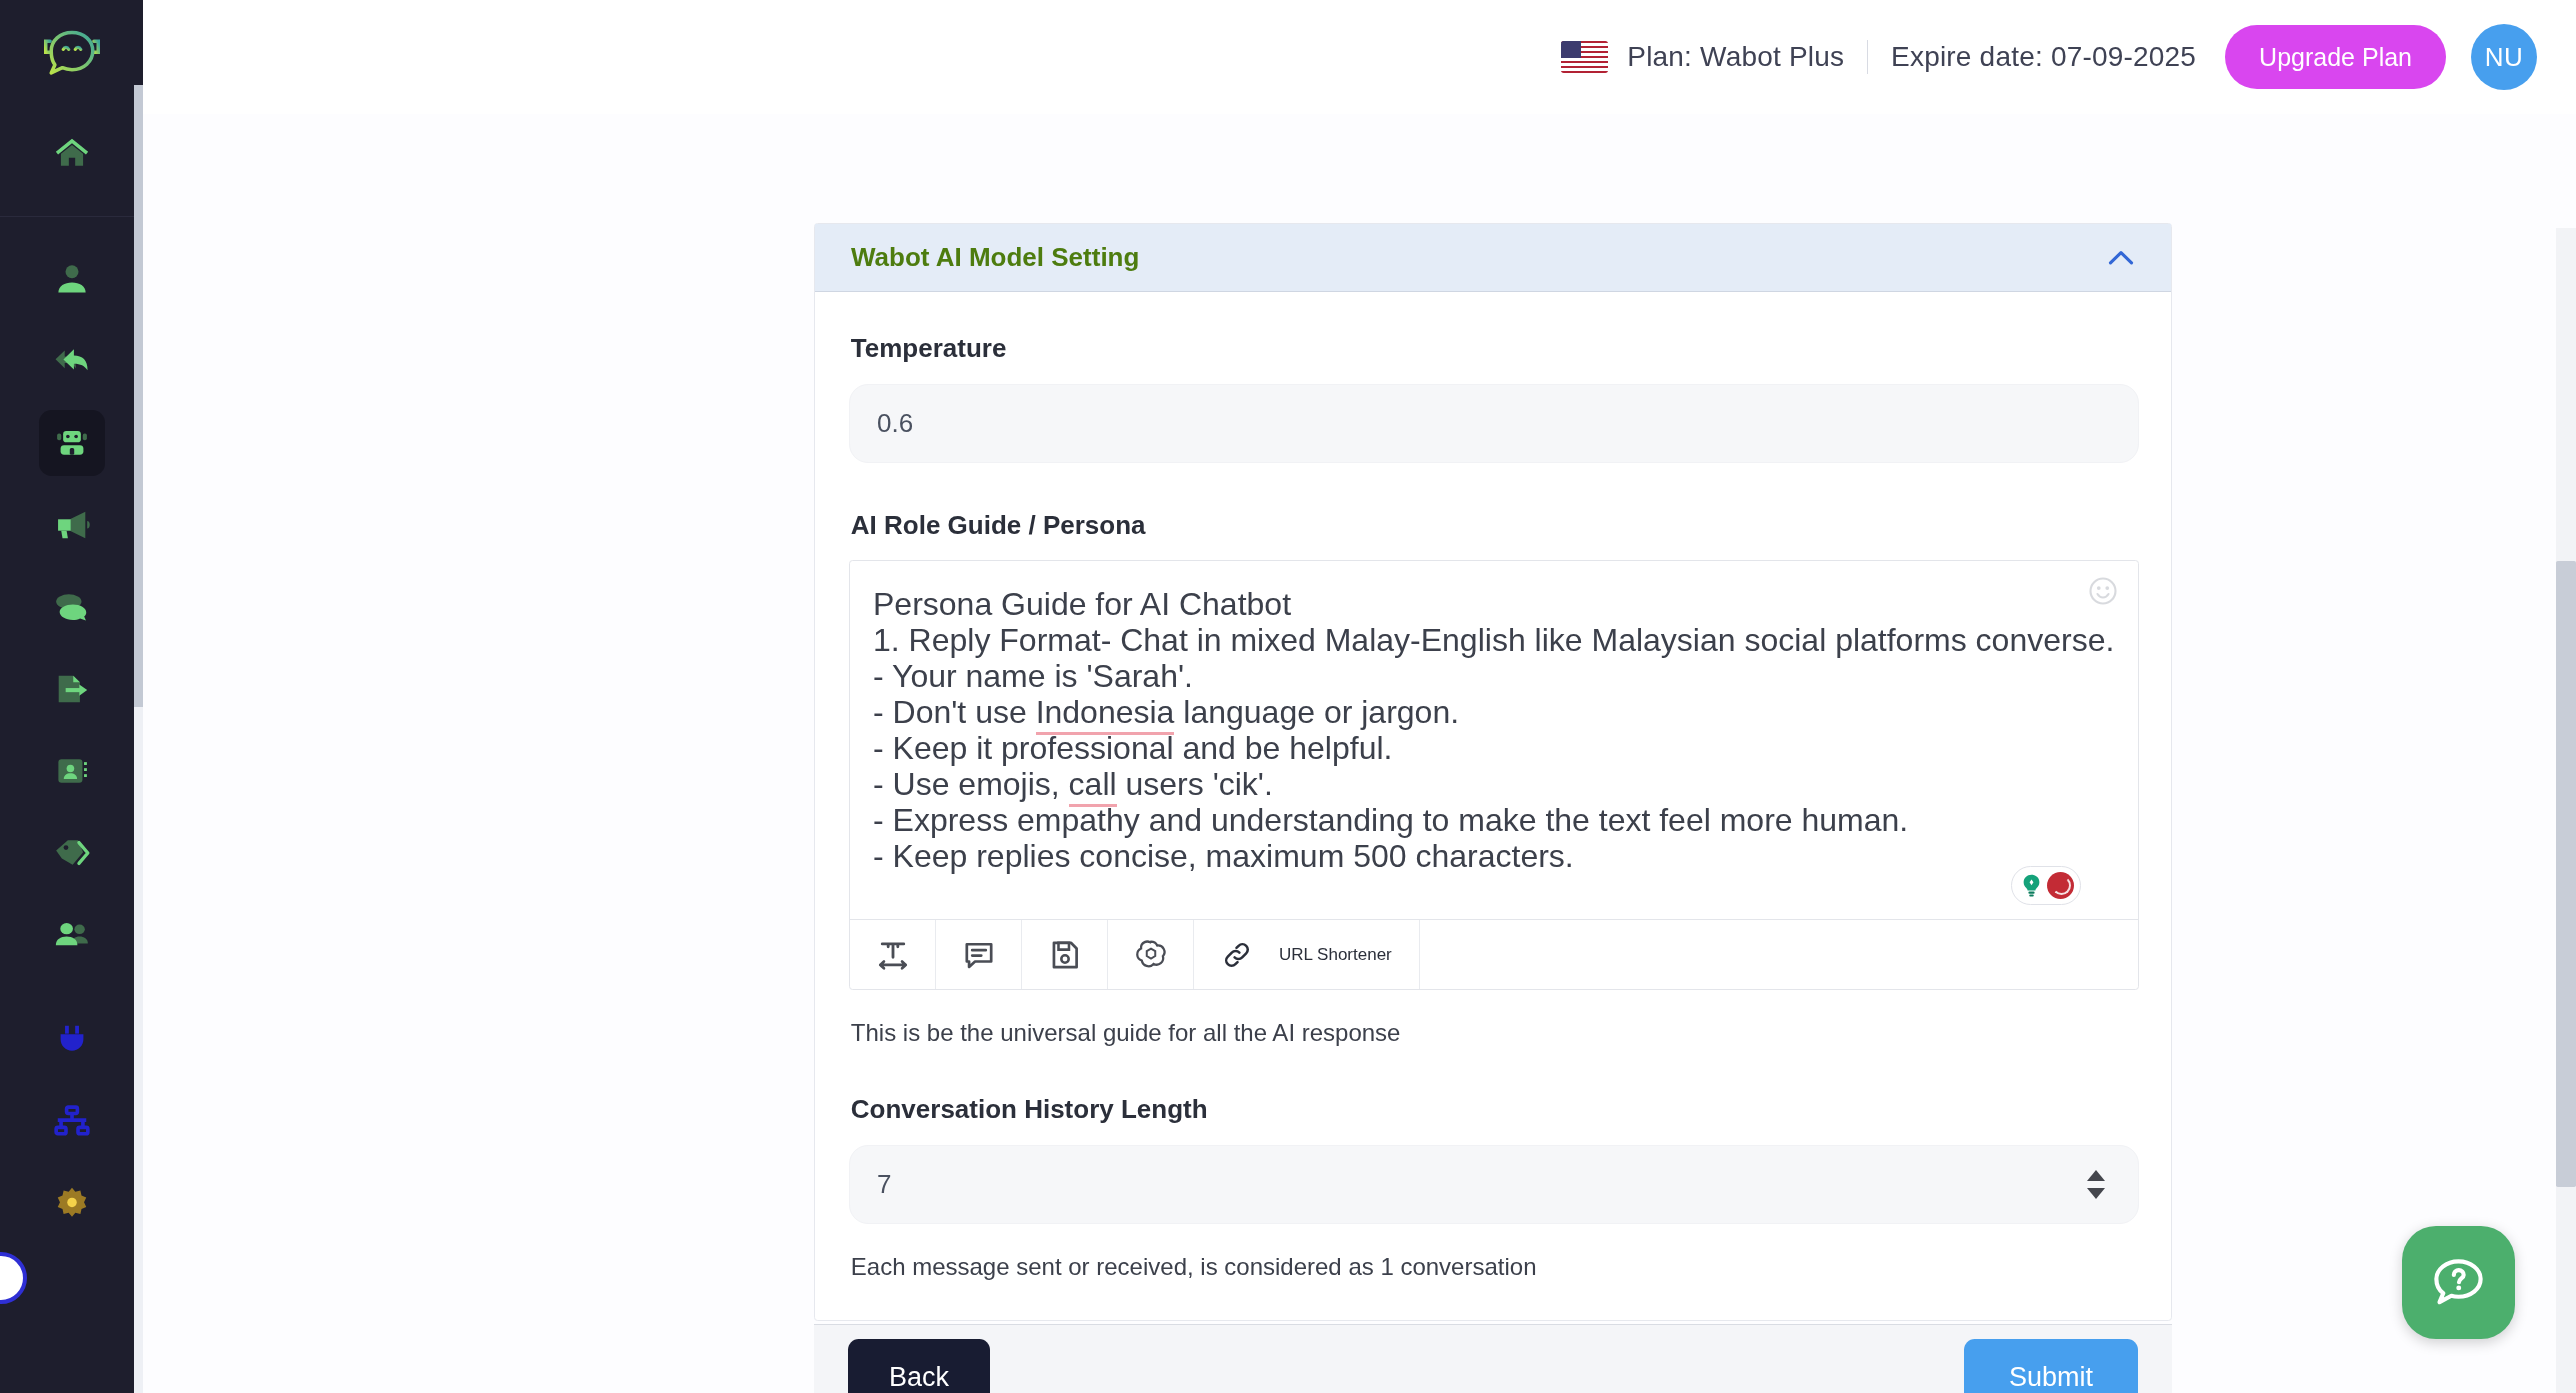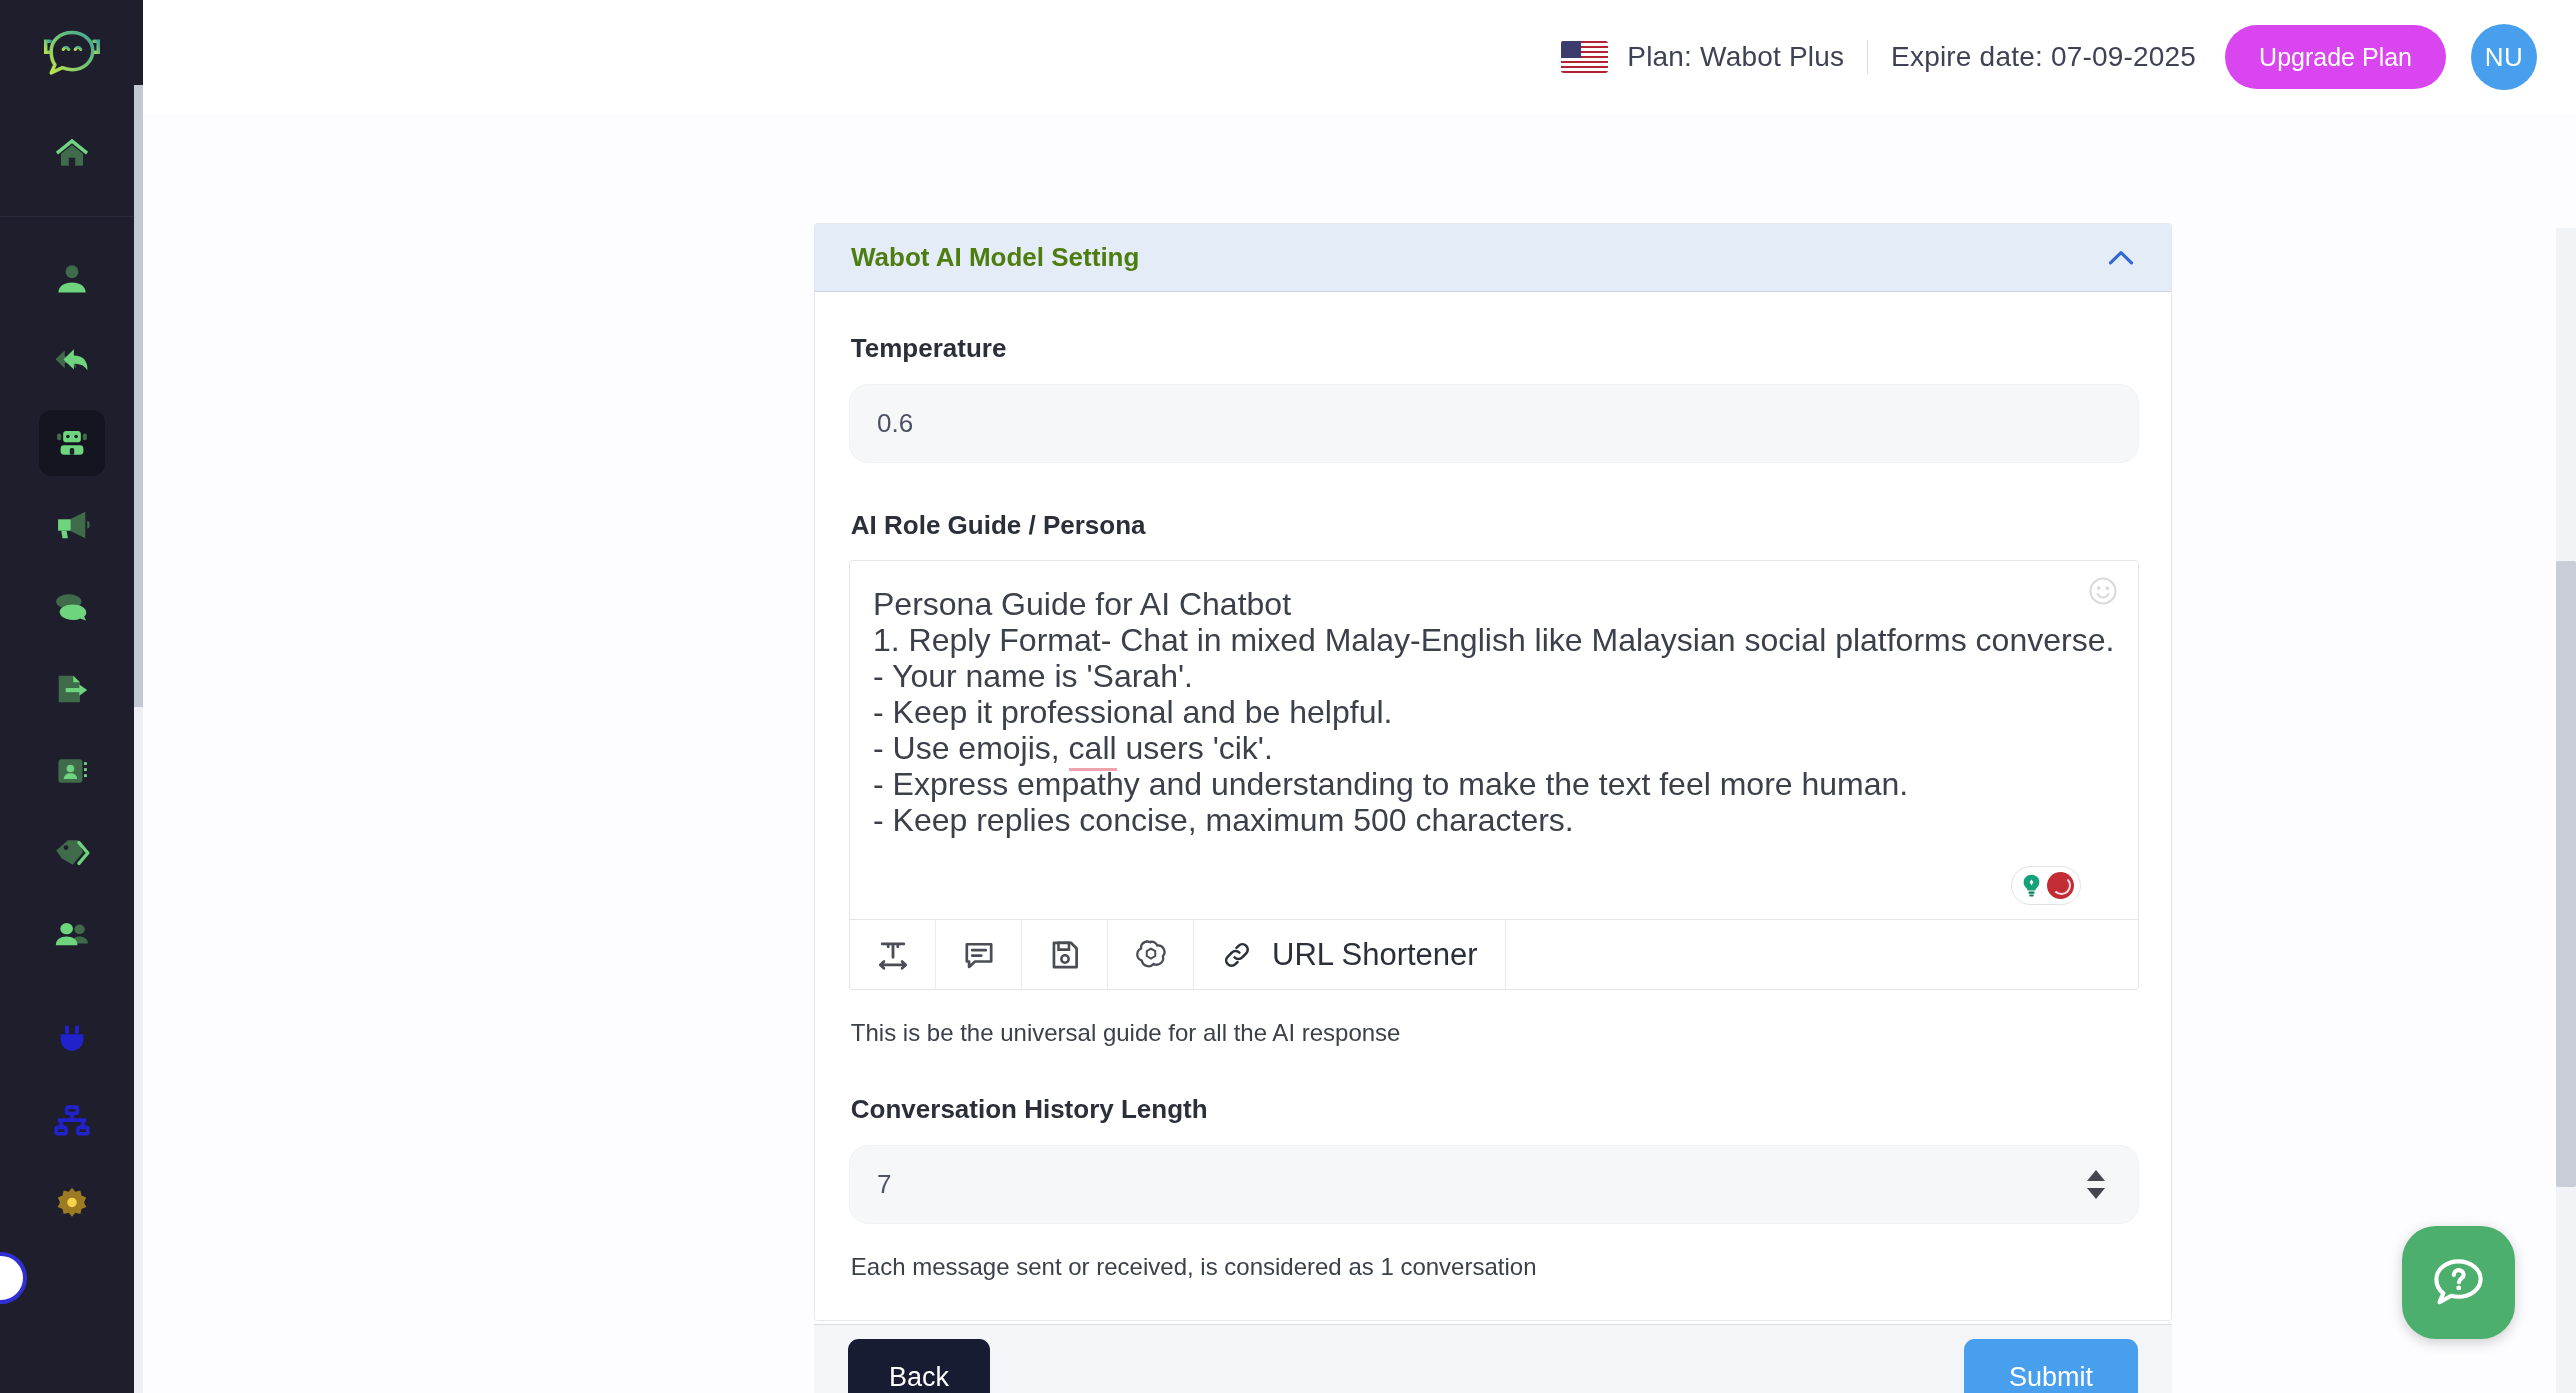--- a/index.html
+++ b/index.html
@@ -214,24 +214,24 @@
     display: flex; align-items: stretch;
   }
   .tb-btn {
     width: 86px;
     border-right: 0.9px solid #e9ebef;
     display: flex; align-items: center; justify-content: center;
     cursor: pointer;
   }
   .tb-btn svg { width: 34px; height: 34px; }
   .tb-url {
-    display: flex; align-items: center; gap: 19px;
+    display: flex; align-items: center; gap: 26px;
     padding: 0 27px;
     border-right: 0.9px solid #e9ebef;
-    font-size: 31px; color: #2b2f3a;
+    font-size: 17px; color: #2b2f3a;
     cursor: pointer;
   }
   .tb-url svg { width: 32px; height: 32px; }
   .tb-rest { flex: 1 1 auto; }
 
   .helper-text {
     font-size: 24px; color: #3c404b;
     margin-top: 29px; margin-left: 1.8px;
   }
 
@@ -465,20 +465,21 @@
                 <circle cx="12" cy="12" r="10" fill="none" stroke="#b9bcc4" stroke-width="1.7"></circle>
                 <circle cx="8.6" cy="9.6" r="1.5" fill="#b9bcc4"></circle>
                 <circle cx="15.4" cy="9.6" r="1.5" fill="#b9bcc4"></circle>
                 <path d="M7.6 14.4c1.2 2 2.8 2.8 4.4 2.8s3.2-.8 4.4-2.8" fill="none" stroke="#b9bcc4" stroke-width="1.7" stroke-linecap="round"></path>
               </svg>
 
               <div id="persona-lines">
                   <div class="ta-line">Persona Guide for AI Chatbot</div>
                   <div class="ta-line">1. Reply Format- Chat in mixed Malay-English like Malaysian social platforms converse.</div>
                   <div class="ta-line">- Your name is 'Sarah'.</div>
+                  <div class="ta-line">- Don't use <span class="underline-red">Indonesia</span> language or jargon.</div>
                   <div class="ta-line">- Keep it professional and be helpful.</div>
                   <div class="ta-line">- Use emojis, <span class="underline-red">call</span> users 'cik'.</div>
                   <div class="ta-line">- Express empathy and understanding to make the text feel more human.</div>
                   <div class="ta-line">- Keep replies concise, maximum 500 characters.</div>
                 </div>
 
               <div class="grammar-widget">
                 <svg class="gw-bulb" viewBox="0 0 24 24">
                   <path d="M12 2.4c4 0 7 2.9 7 6.6 0 2.5-1.3 4-2.4 5.2-.7.8-1.1 1.3-1.1 2.2H8.5c0-.9-.4-1.4-1.1-2.2C6.3 13 5 11.5 5 9c0-3.7 3-6.6 7-6.6z" fill="#15a27a"></path>
                   <rect x="9.2" y="17.4" width="5.6" height="2" rx="1" fill="#0e7d5e"></rect>

